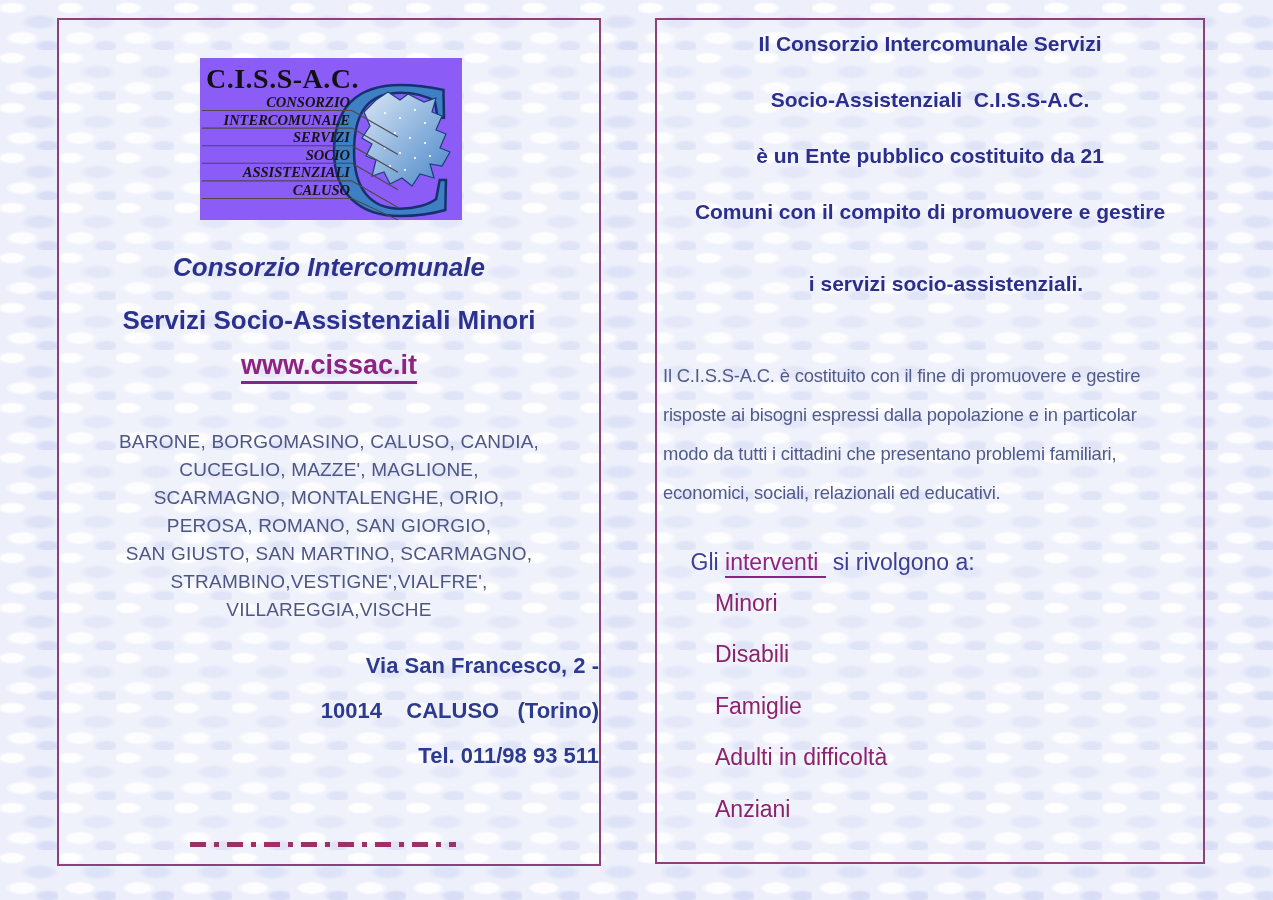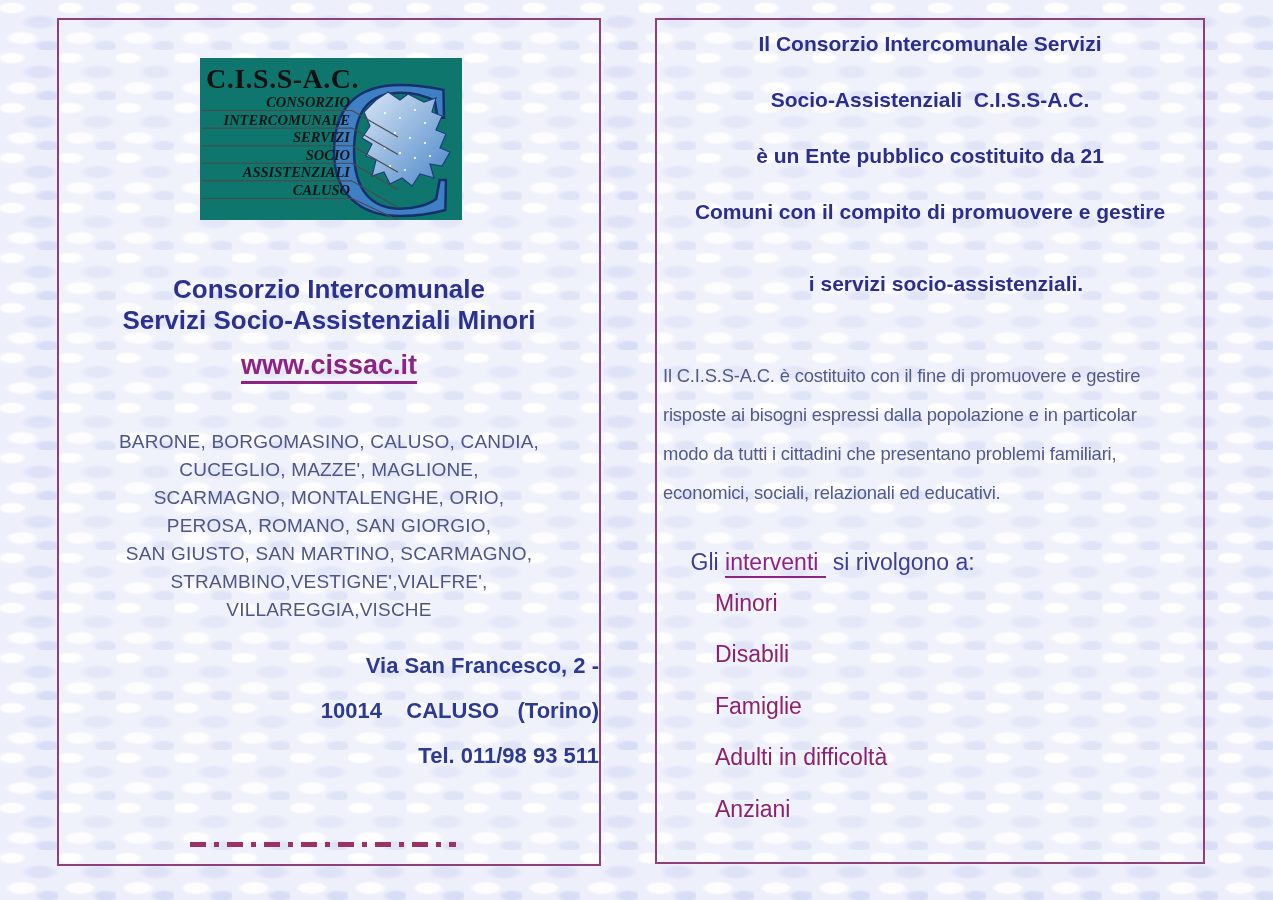--- a/index.html
+++ b/index.html
@@ -16,21 +16,21 @@
   }
   .panel{position:absolute;border:2px solid #8d4079;background:rgba(255,255,255,0.18);}
   .panel-left{left:57px;top:18px;width:540px;height:844px;}
   .panel-right{left:655px;top:18px;width:546px;height:842px;}
 
   .abs{position:absolute;}
   .center{left:0;right:0;text-align:center;}
   .pre{white-space:pre;}
 
   
-  .logo-box{left:141px;top:38px;width:262px;height:162px;background:#0f766e;overflow:hidden;}
+  .logo-box{left:141px;top:38px;width:262px;height:162px;background:#8b5cf6;overflow:hidden;}
   .title-navy{font-weight:bold;color:#2c3190;font-size:26px;}
   .website a, .website{font-weight:bold;color:#8d2483;font-size:27px;text-decoration:none;}
   .website .ul{border-bottom:3px solid #8d2483;padding-bottom:1px;}
   .muni{color:#4d5685;font-size:19px;line-height:28px;letter-spacing:0.2px;}
   .addr{font-weight:bold;color:#2c3a90;font-size:22px;text-align:right;}
   .email a{font-weight:bold;color:#1c6492;font-size:23px;text-decoration:none;border-bottom:2px solid #1c6492;padding-bottom:1px;}
   .dashline{height:5px;
     background:repeating-linear-gradient(90deg,#993366 0 16px,transparent 16px 24px,#993366 24px 29px,transparent 29px 37px);}
 
   
@@ -95,21 +95,21 @@
         <text x="150" y="49">CONSORZIO</text>
         <text x="150" y="66.6">INTERCOMUNALE</text>
         <text x="150" y="84.2">SERVIZI</text>
         <text x="150" y="101.8">SOCIO</text>
         <text x="150" y="119.4">ASSISTENZIALI</text>
         <text x="150" y="137">CALUSO</text>
       </g>
     </svg>
   </div>
 
-  <div class="abs center title-navy" style="top:254px;">Consorzio Intercomunale</div>
+  <div class="abs center title-navy" style="top:232px;font-style:italic;">Consorzio Intercomunale</div>
   <div class="abs center title-navy" style="top:285px;">Servizi Socio-Assistenziali Minori</div>
 
   <div class="abs center website" style="top:330px;">
     <a href="#"><span class="ul">www.cissac.it</span></a>
   </div>
 
   <div class="abs center" style="top:408px;">
     <div class="muni pre">BARONE, BORGOMASINO, CALUSO, CANDIA,</div>
     <div class="muni pre">CUCEGLIO, MAZZE', MAGLIONE,</div>
     <div class="muni pre">SCARMAGNO, MONTALENGHE, ORIO,</div>

